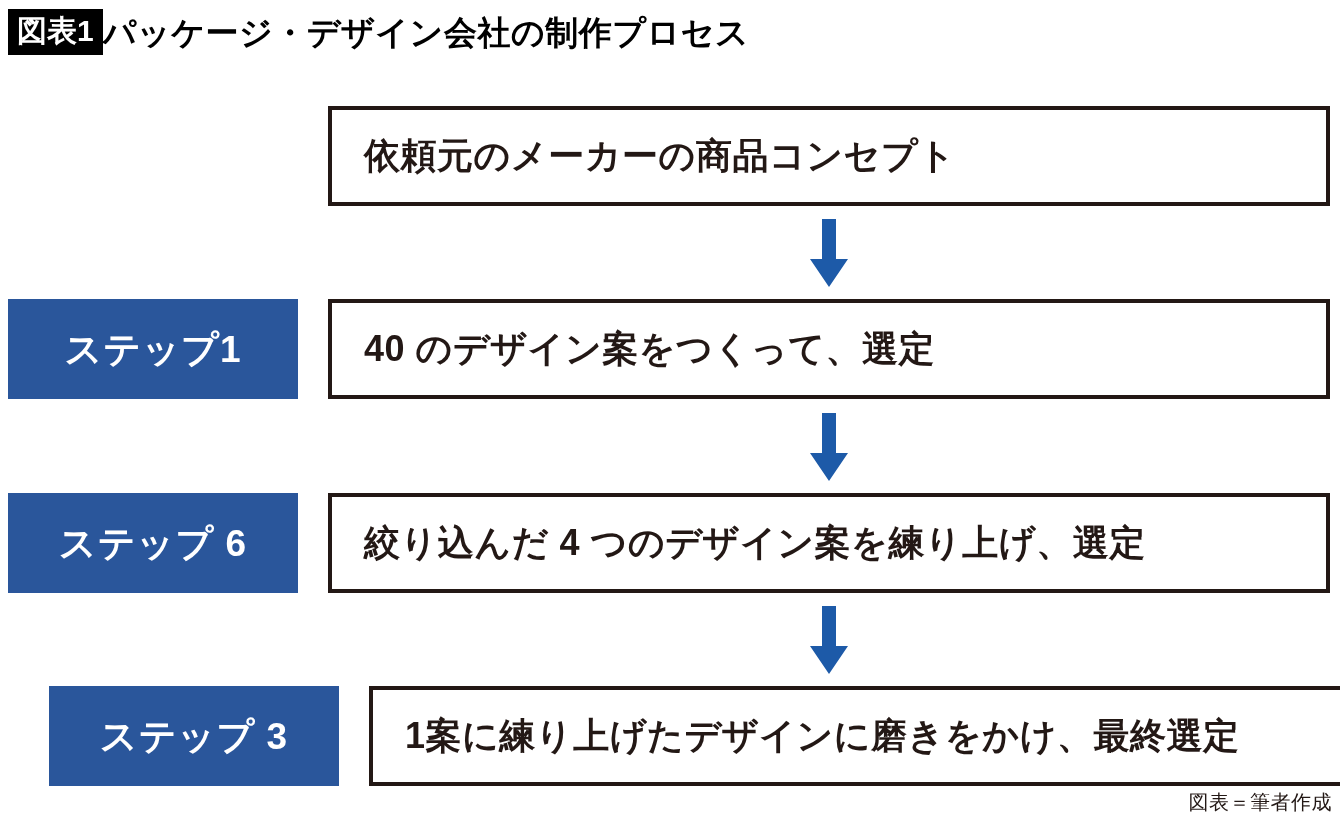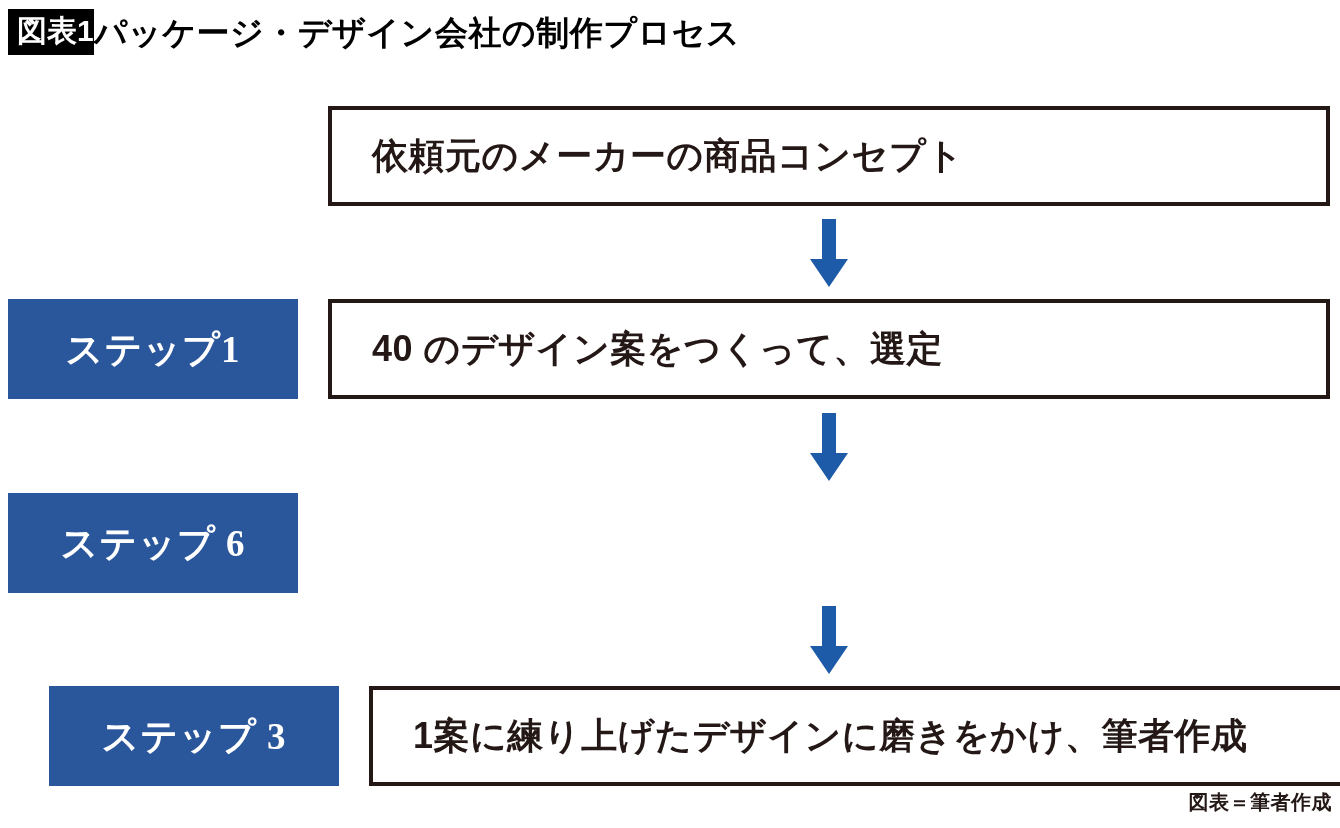--- a/index.html
+++ b/index.html
@@ -31,21 +31,21 @@
     display: flex;
     align-items: center;
     height: 48px;
   }
   .title-tag {
     background: #000000;
     color: #ffffff;
     font-size: 30px;
     font-weight: 700;
     line-height: 1;
-    padding: 7px 0 9px 9px;
+    padding: 7px 9px 9px 9px;
     letter-spacing: 0px;
     white-space: nowrap;
     display: inline-block;
   }
   .title-text {
     font-size: 33px;
     font-weight: 700;
     color: #000000;
     letter-spacing: 0.5px;
     white-space: nowrap;
@@ -69,21 +69,20 @@
     left: 8px;
     top: 0;
     width: 290px;
     height: 100px;
     background: #2A569B;
     color: #ffffff;
     display: flex;
     align-items: center;
     justify-content: center;
     box-sizing: border-box;
-    font-family: Liberation Serif, serif;
   }
   .step-badge-label {
     font-size: 37px;
     font-weight: 700;
     letter-spacing: 1px;
     line-height: 1;
     white-space: nowrap;
   }
 
   .content-box {
@@ -92,21 +91,21 @@
     top: 0;
     width: 1002px;
     height: 100px;
     box-sizing: border-box;
     border: 4px solid #231815;
     background: #ffffff;
     display: flex;
     align-items: center;
   }
   .content-text {
-    padding-left: 40px;
+    padding-left: 32px;
     font-size: 36px;
     font-weight: 700;
     color: #231815;
     line-height: 1.15;
     letter-spacing: 0.5px;
     white-space: nowrap;
   }
 
   
   .arrow {
@@ -119,21 +118,21 @@
   .arrow-2 { top: 413px; }
   .arrow-3 { top: 606px; }
   .arrow svg { display: block; }
 
   
   .credit {
     position: absolute;
     right: 8px;
     top: 792px;
     font-size: 20px;
-    font-weight: 700;
+    font-weight: 400;
     color: #231815;
     letter-spacing: 0.5px;
     line-height: 1;
     white-space: nowrap;
   }
 </style>
 </head>
 <body>
 
 <div id="figure-root">
@@ -167,32 +166,35 @@
   <div class="arrow arrow-2">
     <svg width="46" height="68" viewBox="0 0 46 68" xmlns="http://www.w3.org/2000/svg" aria-hidden="true">
       <polygon points="16,0 30,0 30,40 42,40 23,68 4,40 16,40" fill="#1D5AA8"></polygon>
     </svg>
   </div>
 
   <div class="row row-step2">
     <div class="step-badge">
       <span class="step-badge-label">ステップ 6</span>
     </div>
+    <div class="content-box">
+      <span class="content-text">絞り込んだ 4 つのデザイン案を練り上げ、選定</span>
+    </div>
   </div>
 
   <div class="arrow arrow-3">
     <svg width="46" height="68" viewBox="0 0 46 68" xmlns="http://www.w3.org/2000/svg" aria-hidden="true">
       <polygon points="16,0 30,0 30,40 42,40 23,68 4,40 16,40" fill="#1D5AA8"></polygon>
     </svg>
   </div>
 
   <div class="row row-step3">
     <div class="step-badge">
       <span class="step-badge-label">ステップ 3</span>
     </div>
     <div class="content-box">
-      <span class="content-text">1案に練り上げたデザインに磨きをかけ、筆者作成</span>
+      <span class="content-text">1案に練り上げたデザインに磨きをかけ、最終選定</span>
     </div>
   </div>
 
   <div class="credit">図表＝筆者作成</div>
 
 </div>
 
 </body></html>

